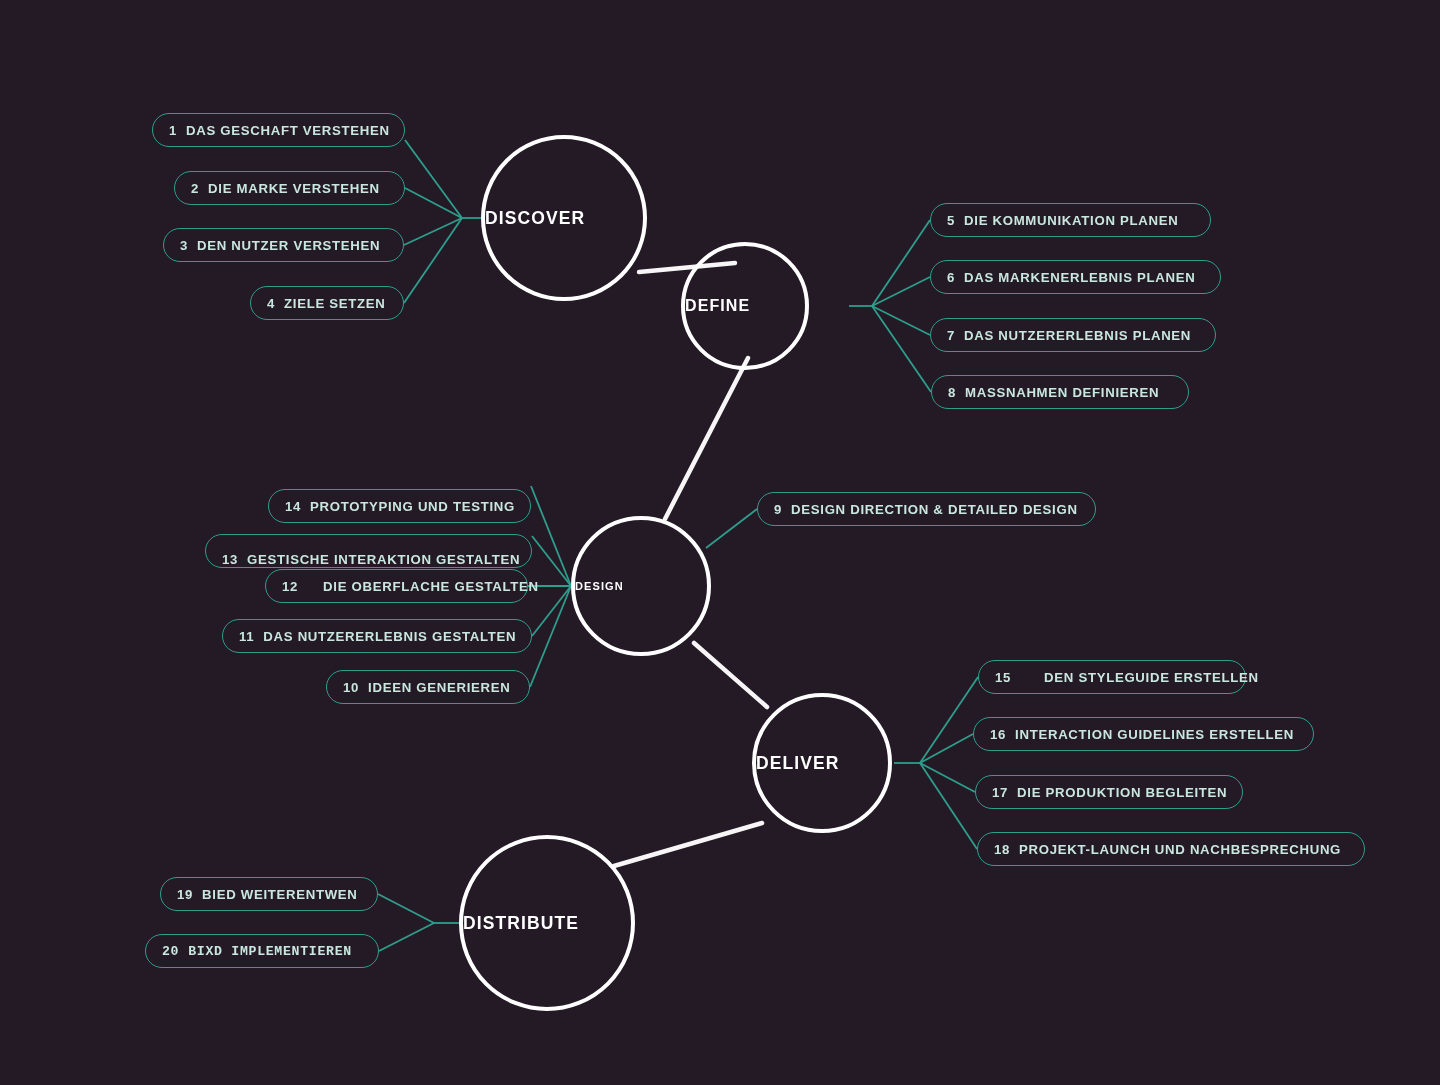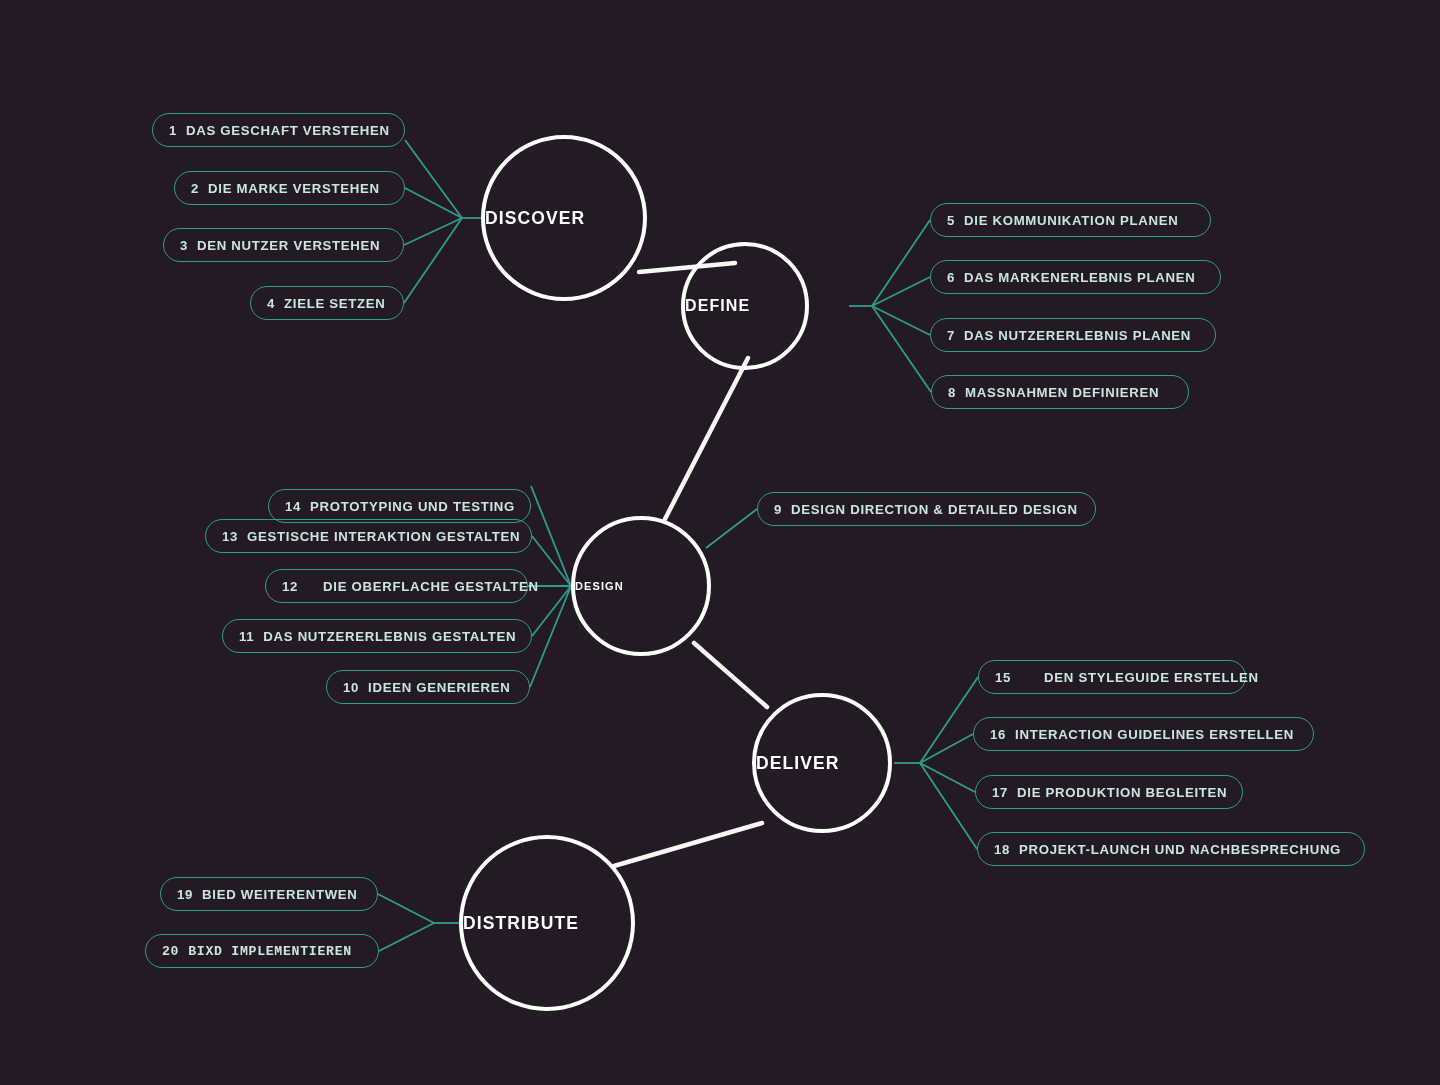--- a/index.html
+++ b/index.html
@@ -157,21 +157,21 @@
   </div>
 
   <div class="pill" style="left:757px;top:492px;width:339px;">
     <span class="num">9</span>
     <span class="txt">DESIGN DIRECTION &amp; DETAILED DESIGN</span>
   </div>
   <div class="pill" style="left:268px;top:469px;width:263px;margin-top:20px;">
     <span class="num">14</span>
     <span class="txt">PROTOTYPING UND TESTING</span>
   </div>
-  <div class="pill" style="left:205px;top:519px;width:327px;">
+  <div class="pill" style="left:205px;top:534px;width:327px;align-items:flex-end;">
     <span class="num">13</span>
     <span class="txt">GESTISCHE INTERAKTION GESTALTEN</span>
   </div>
   <div class="pill" style="left:265px;top:569px;width:263px;gap:16px;">
     <span class="num">12</span>
     <span class="txt">DIE OBERFLACHE GESTALTEN</span>
   </div>
   <div class="pill" style="left:222px;top:619px;width:310px;">
     <span class="num">11</span>
     <span class="txt">DAS NUTZERERLEBNIS GESTALTEN</span>

